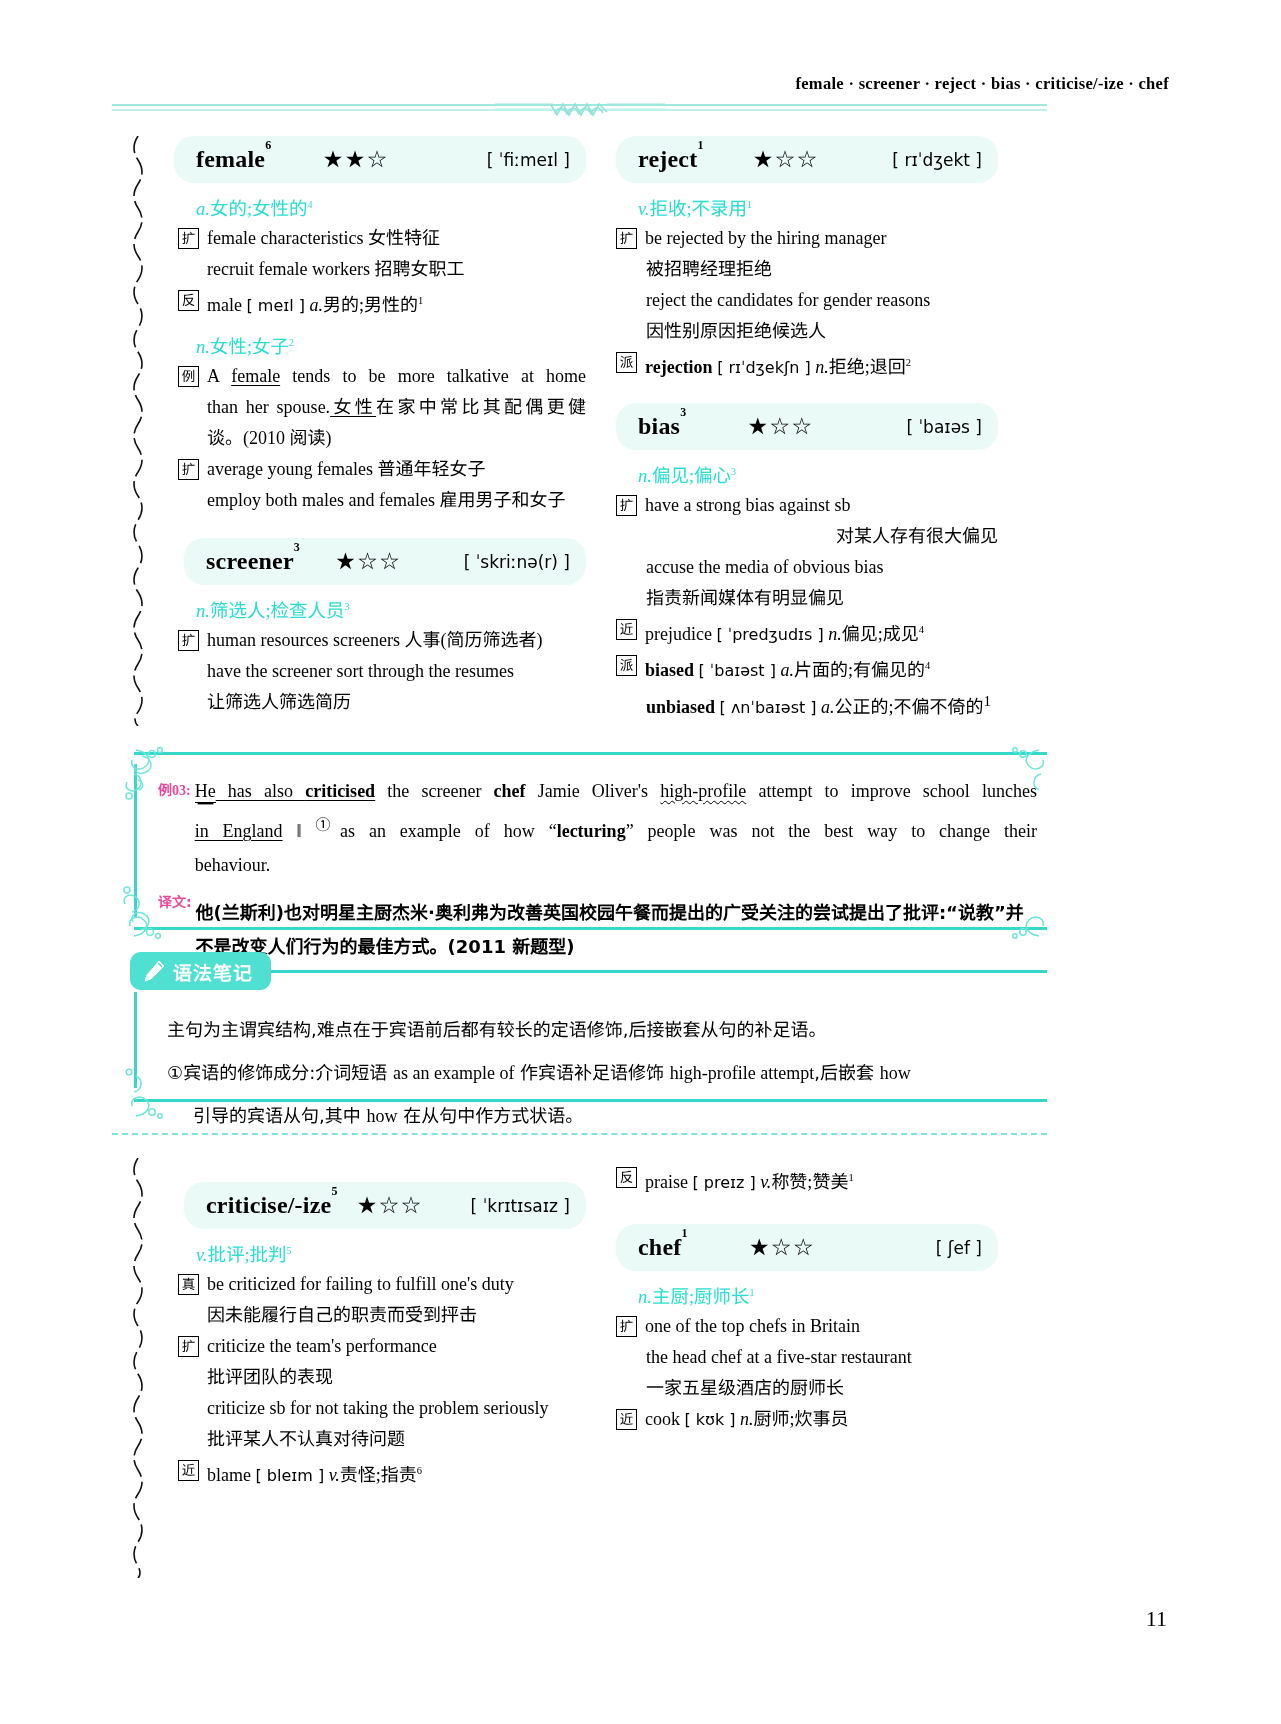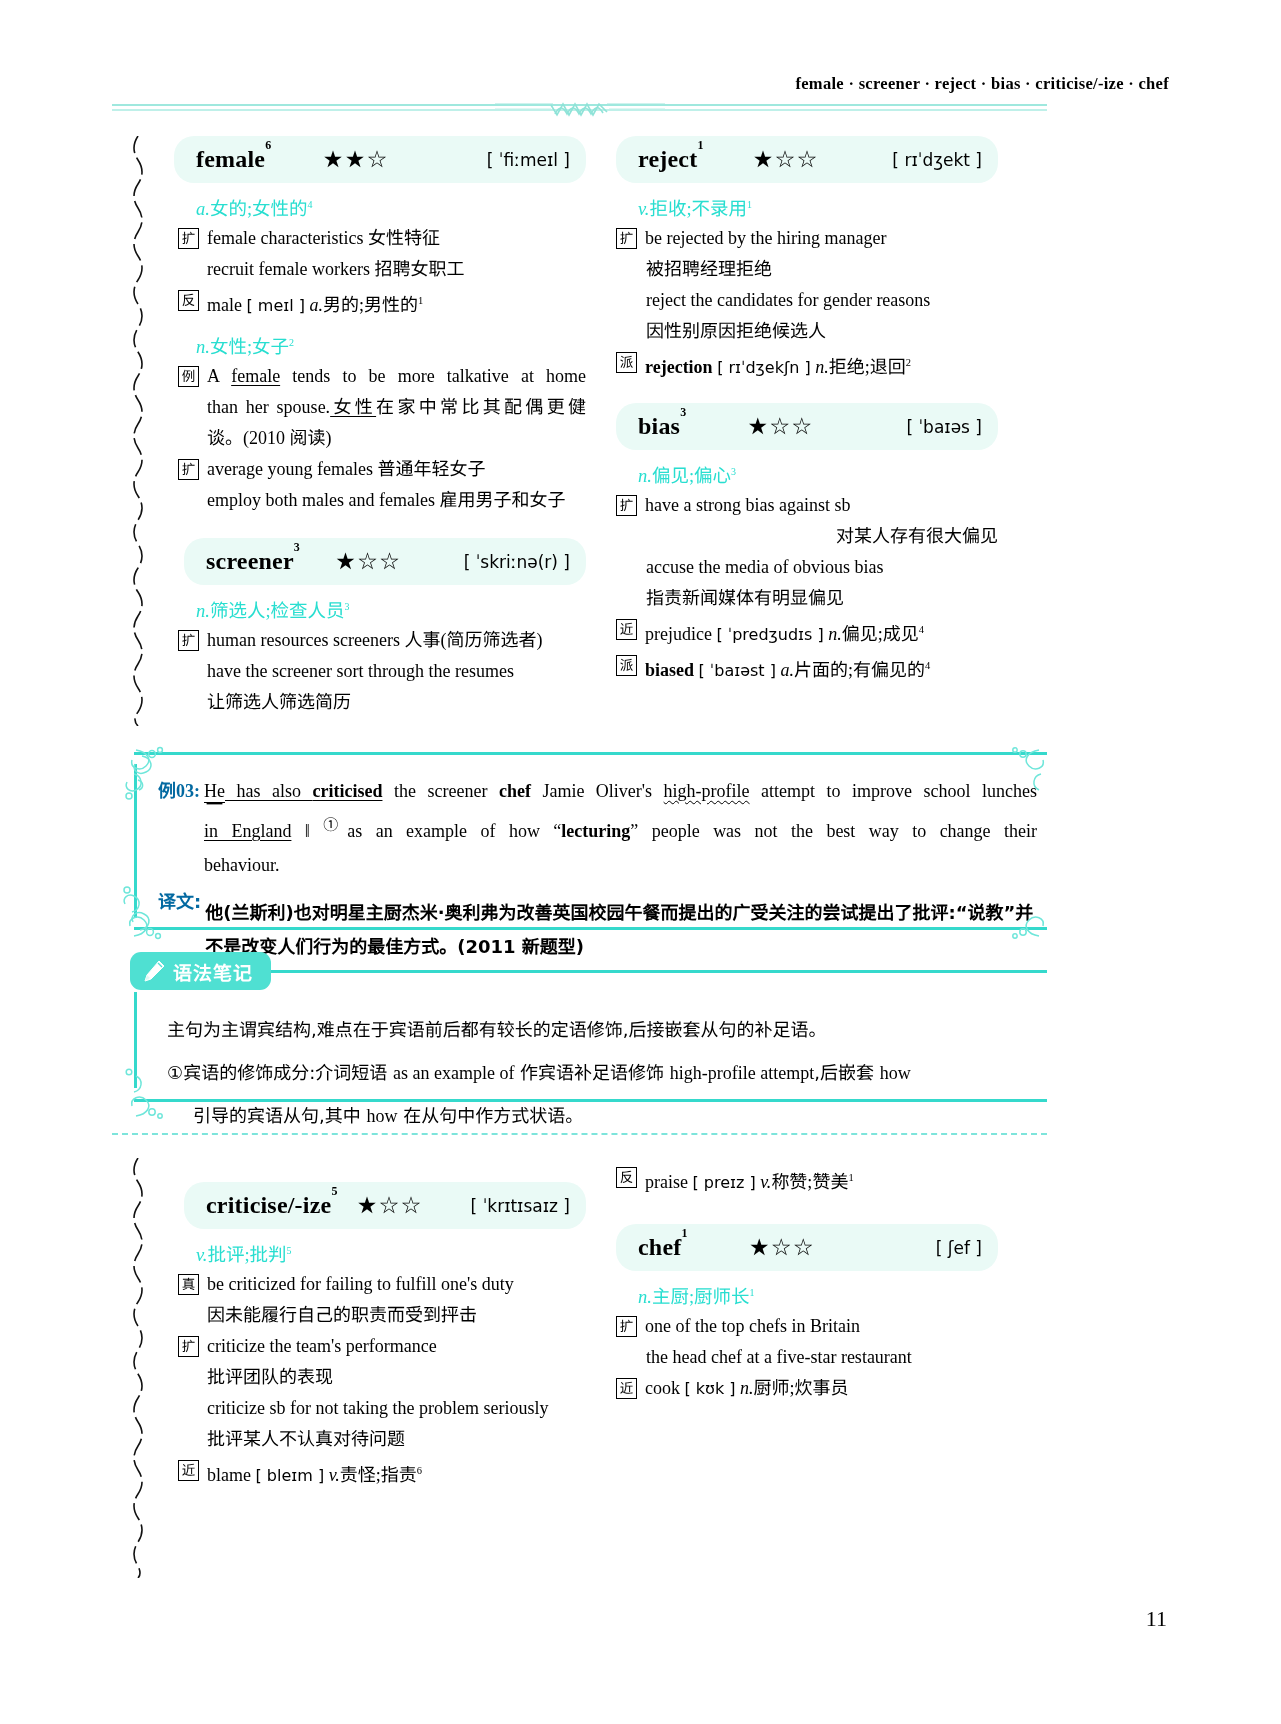--- a/index.html
+++ b/index.html
@@ -98,21 +98,21 @@
     position:absolute;
     left:112px; width:935px;
   }
   .exbox .topline { position:absolute; top:0; left:22px; right:0; height:3px; background:#35d9cc; }
   .exbox .botline { position:absolute; bottom:0; left:22px; right:0; height:3px; background:#35d9cc; }
   .exbox .leftline { position:absolute; top:12px; bottom:12px; left:22px; width:3px; background:#35d9cc; }
   .exbox .orn { position:absolute; color:#6fe6da; }
   .exbody { padding:22px 10px 14px 46px; }
   .exrow { display:flex; align-items:flex-start; }
   .exrow .lbl {
-    color:#0369a1; font-weight:bold; font-size:18px;
+    color:#ec4899; font-weight:bold; font-size:14px;
     flex:0 0 auto; margin-right:4px; white-space:nowrap;
     line-height:34px;
   }
   .exrow .body { flex:1 1 auto; font-size:18px; line-height:34px; }
   .exrow .body.en { text-align:justify; }
   .exrow .body.en p { margin:0; }
   .exrow .body.en p.j { text-align-last:justify; }
   .exrow .body b { font-weight:bold; }
   .u1 { text-decoration:underline; text-underline-offset:3px; }
   .u2 { border-bottom:1.6px solid #000; padding-bottom:1px; box-shadow:0 4px 0 -2.6px #000; }
@@ -268,20 +268,21 @@
         <div class="cont" style="margin-left:60px;">accuse the media of obvious bias</div>
         <div class="cont" style="margin-left:60px;">指责新闻媒体有明显偏见</div>
         <div class="line" style="margin-left:30px;">
             <span class="mk">近</span>
             <span class="tx">prejudice&nbsp;<span class="ipa">[ ˈpredʒudɪs ]</span>&nbsp;<i>n.</i>偏见;成见<sup>4</sup></span>
           </div>
         <div class="line" style="margin-left:30px;">
             <span class="mk">派</span>
             <span class="tx"><b>biased</b>&nbsp;<span class="ipa">[ ˈbaɪəst ]</span>&nbsp;<i>a.</i>片面的;有偏见的<sup>4</sup></span>
           </div>
+        <div class="cont" style="margin-left:60px;"><b>unbiased</b>&nbsp;<span class="ipa" style="font-family:'DejaVu Sans',sans-serif;font-size:16px;">[ ʌnˈbaɪəst ]</span>&nbsp;<i>a.</i>公正的;不偏不倚的<sup>1</sup></div>
       </div>
     </div>
   </div>
 
   <div class="exbox" style="top:752px; height:178px;">
     <div class="topline"></div>
     <div class="botline"></div>
     <div class="leftline"></div>
 
     <svg class="orn" style="left:10px; top:-6px;" width="56" height="58" viewBox="0 0 56 58">
@@ -422,20 +423,21 @@
           <span class="w"><span>chef</span><sup>1</sup></span>
           <span class="stars" style="margin-left:62px;">★☆☆</span>
           <span class="phon" style="margin-left:auto;">[ ʃef ]</span>
         </div>
         <div class="sense" style="margin-left:52px;"><i>n.</i>主厨;厨师长<sup>1</sup></div>
         <div class="line" style="margin-left:30px;">
             <span class="mk">扩</span>
             <span class="tx">one of the top chefs in Britain</span>
           </div>
         <div class="cont" style="margin-left:60px;">the head chef at a five-star restaurant</div>
+        <div class="cont" style="margin-left:60px;">一家五星级酒店的厨师长</div>
         <div class="line" style="margin-left:30px;">
             <span class="mk">近</span>
             <span class="tx">cook&nbsp;<span class="ipa">[ kʊk ]</span>&nbsp;<i>n.</i>厨师;炊事员</span>
           </div>
       </div>
     </div>
   </div>
 
   <div class="pageno">11</div>
 

